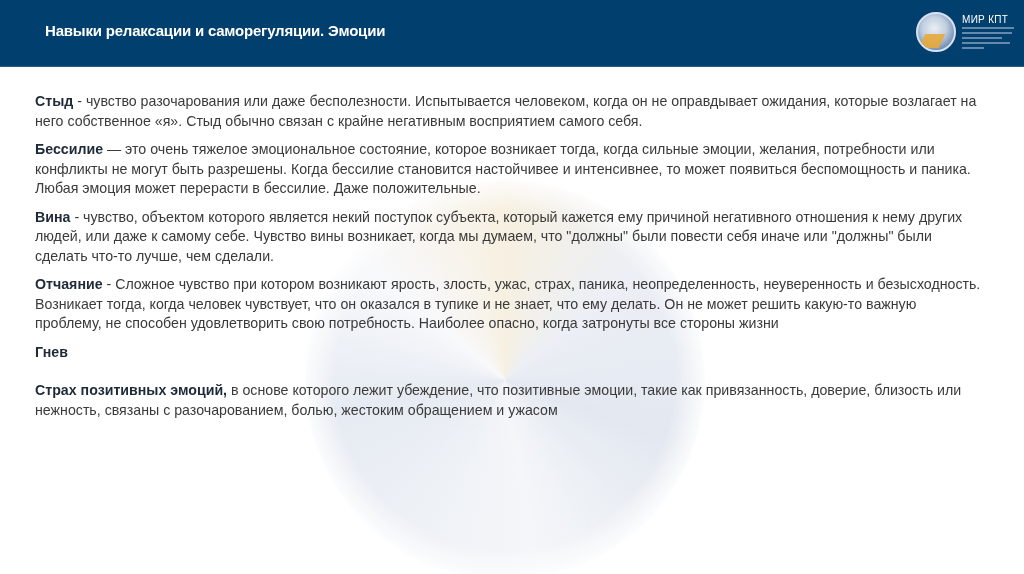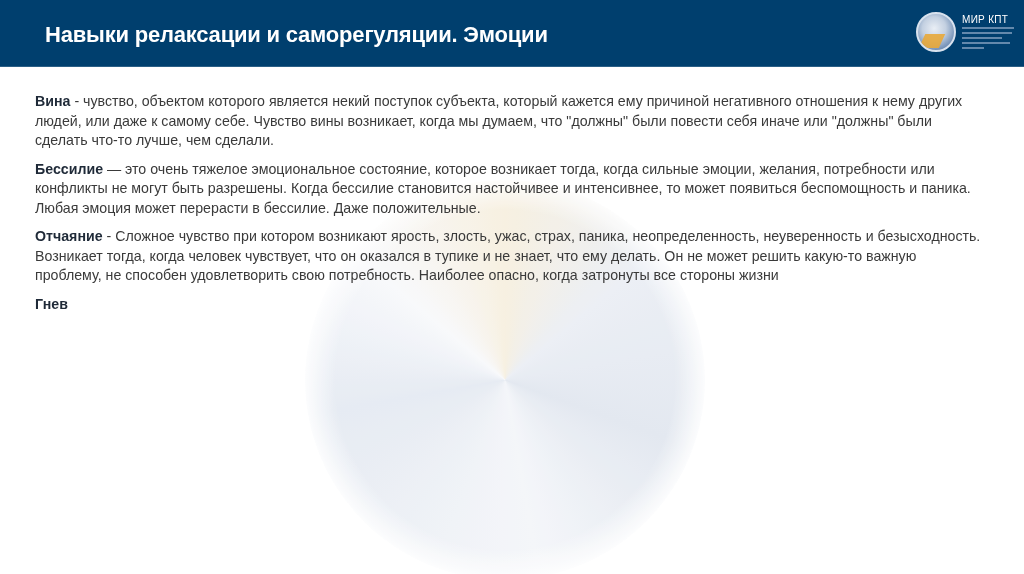--- a/index.html
+++ b/index.html
@@ -6,21 +6,21 @@
     html, body { width: 1024px; height: 574px; overflow: hidden; background: #ffffff; }
     body { position: relative; font-family: "Liberation Sans", sans-serif; }
 
     .header {
       position: absolute; left: 0; top: 0; width: 1024px; height: 67px;
       background: #003f6e;
       border-bottom: 1px solid #2b5f86;
     }
     .header-title {
       position: absolute; left: 45px; top: 22px;
-      color: #ffffff; font-weight: bold; font-size: 22px;
+      color: #ffffff; font-weight: bold; font-size: 15px;
       font-family: "Liberation Sans", sans-serif;
       letter-spacing: -0.2px;
     }
     .logo {
       position: absolute; left: 916px; top: 12px; width: 100px; height: 44px;
     }
     .logo-circle {
       position: absolute; left: 0; top: 0; width: 40px; height: 40px; border-radius: 50%;
       background: radial-gradient(circle at 45% 40%, #e9eef5 0%, #c3d0e1 40%, #6f8db4 75%, #2c5d8f 100%);
       border: 2px solid #d8e2ee;
@@ -75,24 +75,30 @@
       <span class="ln" style="width:48px"></span>
       <span class="ln" style="width:22px"></span>
     </div>
   </div>
 </div>
 
 <div class="watermark"></div>
 
 <div class="content">
   <p class="para">
-    <span class="term">Вина</span><span> - чувство, объектом которого является некий поступок субъекта, который кажется ему причиной негативного отношения к нему других людей, или даже к самому себе. Чувство вины возникает, когда мы думаем, что "должны" были повести себя иначе или "должны" были сделать что-то лучше, чем сделали.</span>
+    <span class="term">Стыд</span><span> - чувство разочарования или даже бесполезности. Испытывается человеком, когда он не оправдывает ожидания, которые возлагает на него собственное «я». Стыд обычно связан с крайне негативным восприятием самого себя.</span>
   </p>
   <p class="para">
     <span class="term">Бессилие</span><span> — это очень тяжелое эмоциональное состояние, которое возникает тогда, когда сильные эмоции, желания, потребности или конфликты не могут быть разрешены. Когда бессилие становится настойчивее и интенсивнее, то может появиться беспомощность и паника. Любая эмоция может перерасти в бессилие. Даже положительные.</span>
+  </p>
+  <p class="para">
+    <span class="term">Вина</span><span> - чувство, объектом которого является некий поступок субъекта, который кажется ему причиной негативного отношения к нему других людей, или даже к самому себе. Чувство вины возникает, когда мы думаем, что "должны" были повести себя иначе или "должны" были сделать что-то лучше, чем сделали.</span>
   </p>
   <p class="para">
     <span class="term">Отчаяние</span><span> - Сложное чувство при котором возникают ярость, злость, ужас, страх, паника, неопределенность, неуверенность и безысходность. Возникает тогда, когда человек чувствует, что он оказался в тупике и не знает, что ему делать. Он не может решить какую-то важную проблему, не способен удовлетворить свою потребность.  Наиболее опасно, когда затронуты все стороны жизни</span>
   </p>
   <p class="para" style="margin-bottom:19px;">
     <span class="term">Гнев</span><span></span>
   </p>
+  <p class="para">
+    <span class="term">Страх позитивных эмоций,</span><span> в основе которого лежит убеждение, что позитивные эмоции, такие как привязанность, доверие, близость или нежность, связаны с разочарованием, болью, жестоким обращением и ужасом</span>
+  </p>
 </div>
 
 </body></html>

